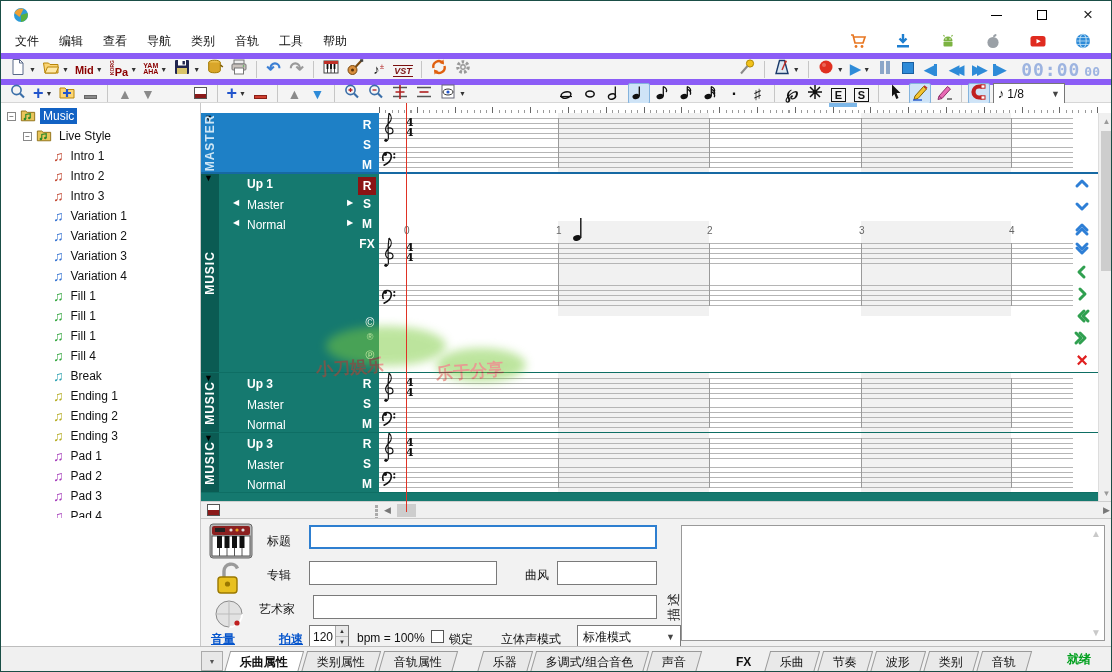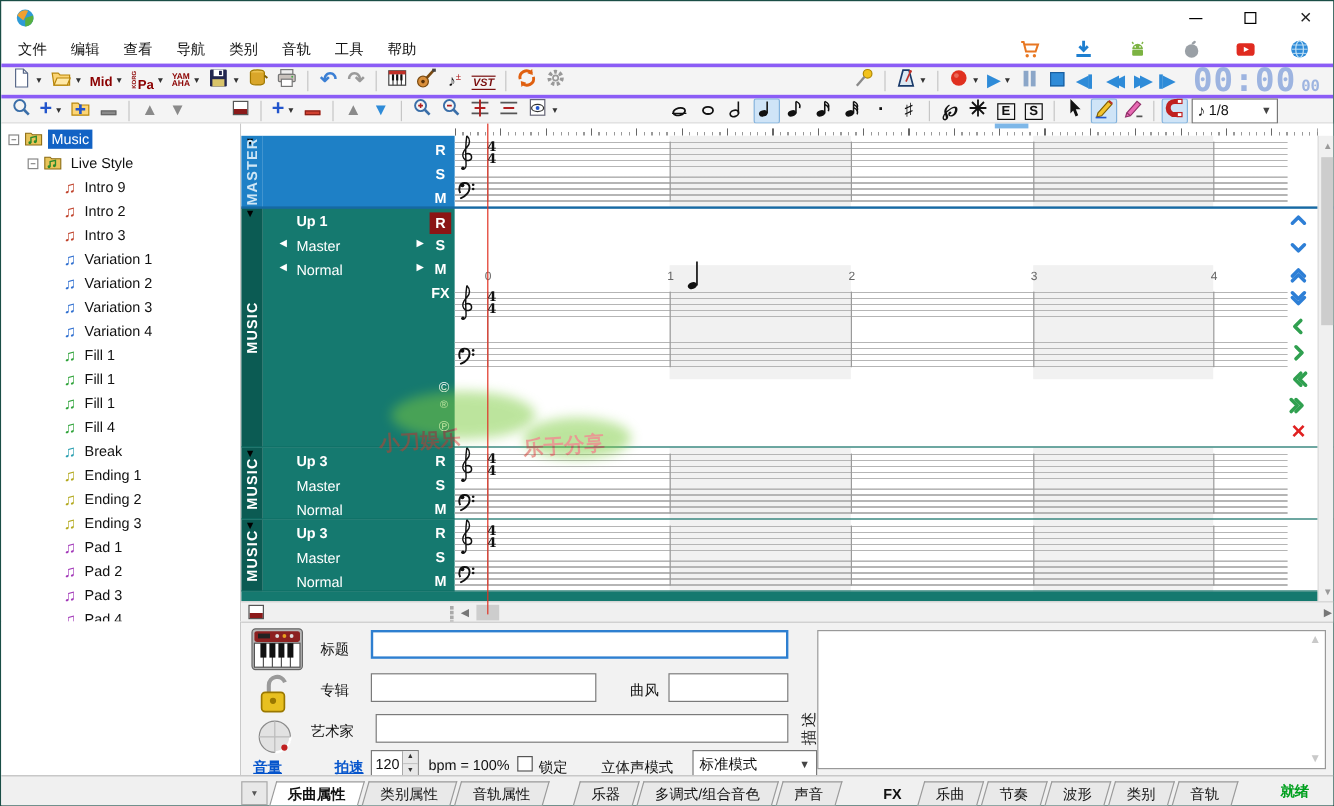--- a/index.html
+++ b/index.html
@@ -10,32 +10,32 @@
   .titlebar{height:28px;display:flex;align-items:center;padding-left:8px;font-size:13px;}
   .title{margin-left:8px;}
   .wctrls{margin-left:auto;display:flex;height:28px;}
   .wctrl{width:46px;height:28px;display:flex;align-items:center;justify-content:center;font-size:14px;color:#222;}
   
   .menubar{height:24px;display:flex;align-items:center;padding-left:4px;font-size:12px;}
   .menu-item{padding:3px 10px;}
   .qicons{margin-left:auto;display:flex;gap:21px;margin-right:16px;align-items:center;}
   .qicons .tbtn{height:20px;}
   
-  .toolbar{background:#f4f4f4;border-top:3px solid #8b5cf6;display:flex;align-items:center;padding:0 5px;}
+  .toolbar{background:#f4f4f4;border-top:6px solid #8b5cf6;display:flex;align-items:center;padding:0 5px;}
   .tb1{height:26px;}
   .tb2{height:24px;border-bottom:1px solid #d6d6d6;}
   .tbtn{height:21px;min-width:21px;display:inline-flex;align-items:center;justify-content:center;
     border:1px solid transparent;border-radius:2px;padding:0 1px;margin:0 1px;}
   .tbtn.active{background:#cfe4f7;border-color:#84b3dd;}
   .sep{width:1px;height:17px;background:#c6c6c6;margin:0 5px;flex:none;}
   .dd{font-size:7px;color:#333;margin-left:2px;}
   .grow{flex:1;}
   .clock{display:flex;align-items:baseline;margin:0 6px 0 10px;font-family:"DejaVu Sans Mono",monospace;
     font-weight:bold;color:#9db4e0;}
-  .clock .big{font-size:27px;letter-spacing:1px;}
+  .clock .big{font-size:18px;letter-spacing:1px;}
   .clock .small{font-size:13px;margin-left:4px;}
   .snapbox{display:flex;align-items:center;border:1px solid #777;background:#fff;height:21px;width:72px;
     padding:0 4px;font-size:12px;margin-left:2px;}
   .snapbox .chev{margin-left:auto;font-size:9px;color:#444;}
   
   .main{position:absolute;top:102px;left:0;width:1112px;height:415px;display:flex;}
   .tree{width:200px;height:415px;background:#fff;border-right:1px solid #c9c9c9;font-size:12px;
     padding-top:3px;overflow:hidden;position:relative;}
   .trow{display:flex;align-items:center;height:20px;white-space:nowrap;}
   .texp{width:9px;height:9px;border:1px solid #888;background:#fff;display:inline-flex;align-items:center;
@@ -580,21 +580,21 @@
           <span class="tnote"><svg width="16" height="16" viewBox="0 0 18 18">
               <path d="M1.5 4.5h5L8 6h8.5v9.5H1.5z" fill="#e8c45a" stroke="#8a6a10"></path>
               <path d="M6.5 13.5V8.5l5-1v5" stroke="#2a8a2a" stroke-width="1.3" fill="none"></path>
               <circle cx="5.5" cy="13.5" r="1.4" fill="#2a8a2a"></circle>
               <circle cx="10.5" cy="12.5" r="1.4" fill="#2a8a2a"></circle>
             </svg></span>
           <span class="tlbl">Live Style</span>
         </div>
         <div class="trow" style="padding-left: 52px;">
           <span class="tnote" style="color: rgb(192, 67, 44);">♫</span>
-          <span class="tlbl">Intro 9</span>
+          <span class="tlbl">Intro 1</span>
         </div>
         <div class="trow" style="padding-left: 52px;">
           <span class="tnote" style="color: rgb(192, 67, 44);">♫</span>
           <span class="tlbl">Intro 2</span>
         </div>
         <div class="trow" style="padding-left: 52px;">
           <span class="tnote" style="color: rgb(192, 67, 44);">♫</span>
           <span class="tlbl">Intro 3</span>
         </div>
         <div class="trow" style="padding-left: 52px;">

